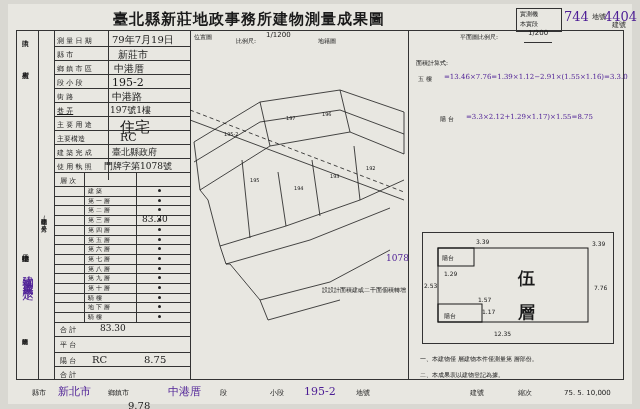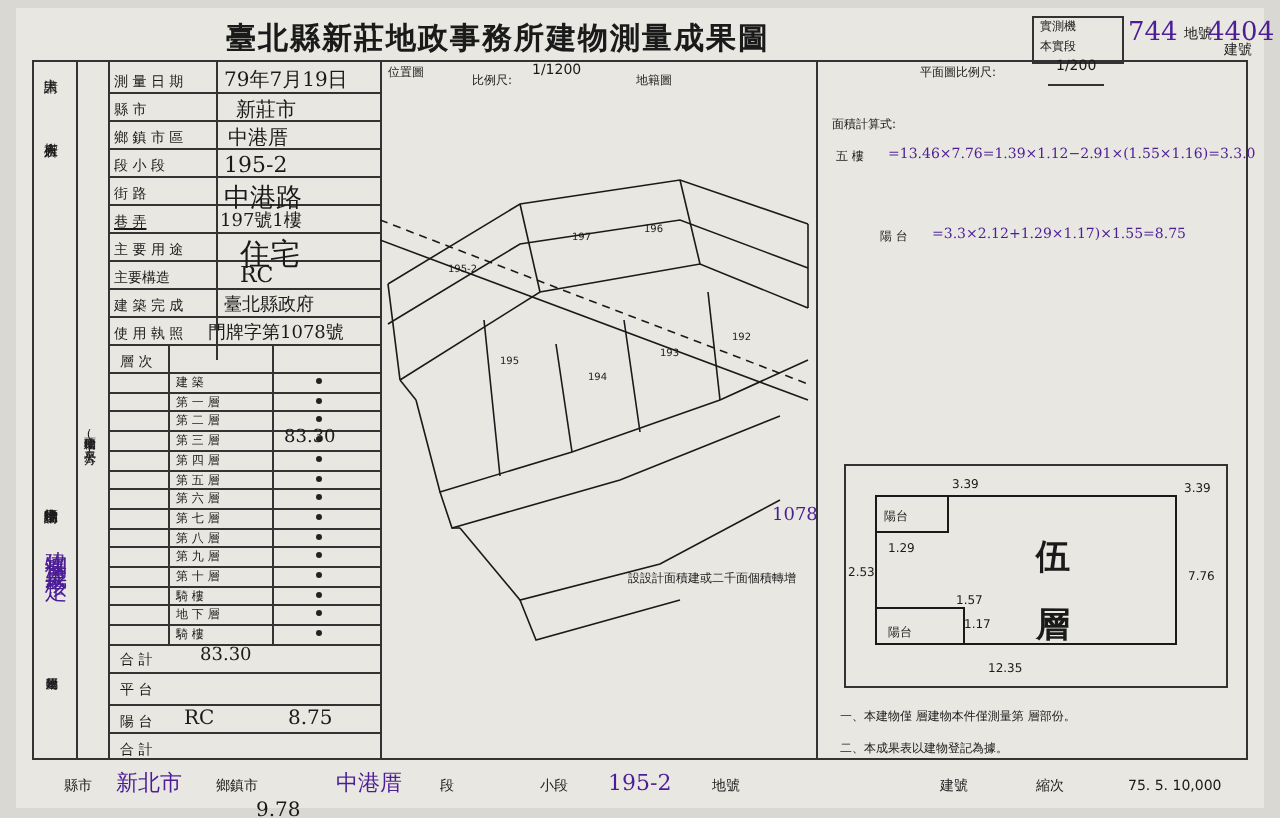--- a/index.html
+++ b/index.html
@@ -3,21 +3,21 @@
 <meta charset="utf-8">
 <style>
   html,body{margin:0;padding:0;background:#b9b9b2;}
   body{font-family:"DejaVu Sans","Liberation Sans",sans-serif;}
   #page{position:relative;width:640px;height:409px;background:#d9d8d2;overflow:hidden;}
   #sheet{position:absolute;left:8px;top:4px;width:624px;height:400px;background:#e8e7e1;}
   .ink{color:#1a1a1a;}
   .frame{position:absolute;border:1px solid #333;box-sizing:border-box;}
   .hline{position:absolute;background:#333;height:1px;}
   .vline{position:absolute;background:#333;width:1px;}
-  .t{position:absolute;white-space:nowrap;line-height:1;}
+  .t{position:absolute;white-space:nowrap;line-height:1;text-align:right;}
   .vt{position:absolute;writing-mode:vertical-rl;text-orientation:upright;line-height:1;white-space:nowrap;}
   .ttl{font-size:15px;font-weight:bold;letter-spacing:1px;}
   .sm{font-size:7px;}
   .xs{font-size:6px;}
   .hand{font-family:"DejaVu Serif","Liberation Serif",serif;color:#4c1d95;}
   .dot{position:absolute;width:3px;height:3px;border-radius:50%;background:#222;}
   .cell{position:absolute;font-size:7px;color:#1a1a1a;}
   svg{position:absolute;left:0;top:0;}
 </style>
 </head>
@@ -68,21 +68,21 @@
     <div class="cell" style="left:49px;top:46px;">縣 市</div>
     <div class="cell hand" style="left:110px;top:44px;font-size:10px;">新莊市</div>
 
     <div class="cell" style="left:49px;top:60px;">鄉 鎮 市 區</div>
     <div class="cell hand" style="left:106px;top:58px;font-size:10px;">中港厝</div>
 
     <div class="cell" style="left:49px;top:74px;">段 小 段</div>
     <div class="cell hand" style="left:104px;top:72px;font-size:11px;">195-2</div>
 
     <div class="cell" style="left:49px;top:88px;">街 路</div>
-    <div class="cell hand" style="left:104px;top:86px;font-size:13px;">中港路</div>
+    <div class="cell hand" style="left:104px;top:86px;font-size:10px;">中港路</div>
 
     <div class="cell" style="left:49px;top:102px;text-decoration:underline;">巷 弄</div>
     <div class="cell hand" style="left:102px;top:100px;font-size:9px;">197號1樓</div>
 
     <div class="cell" style="left:49px;top:116px;">主 要 用 途</div>
     <div class="cell hand" style="left:112px;top:114px;font-size:15px;">住宅</div>
 
     <div class="cell" style="left:49px;top:130px;">主要構造</div>
     <div class="cell hand" style="left:112px;top:127px;font-size:11px;">RC</div>
 

